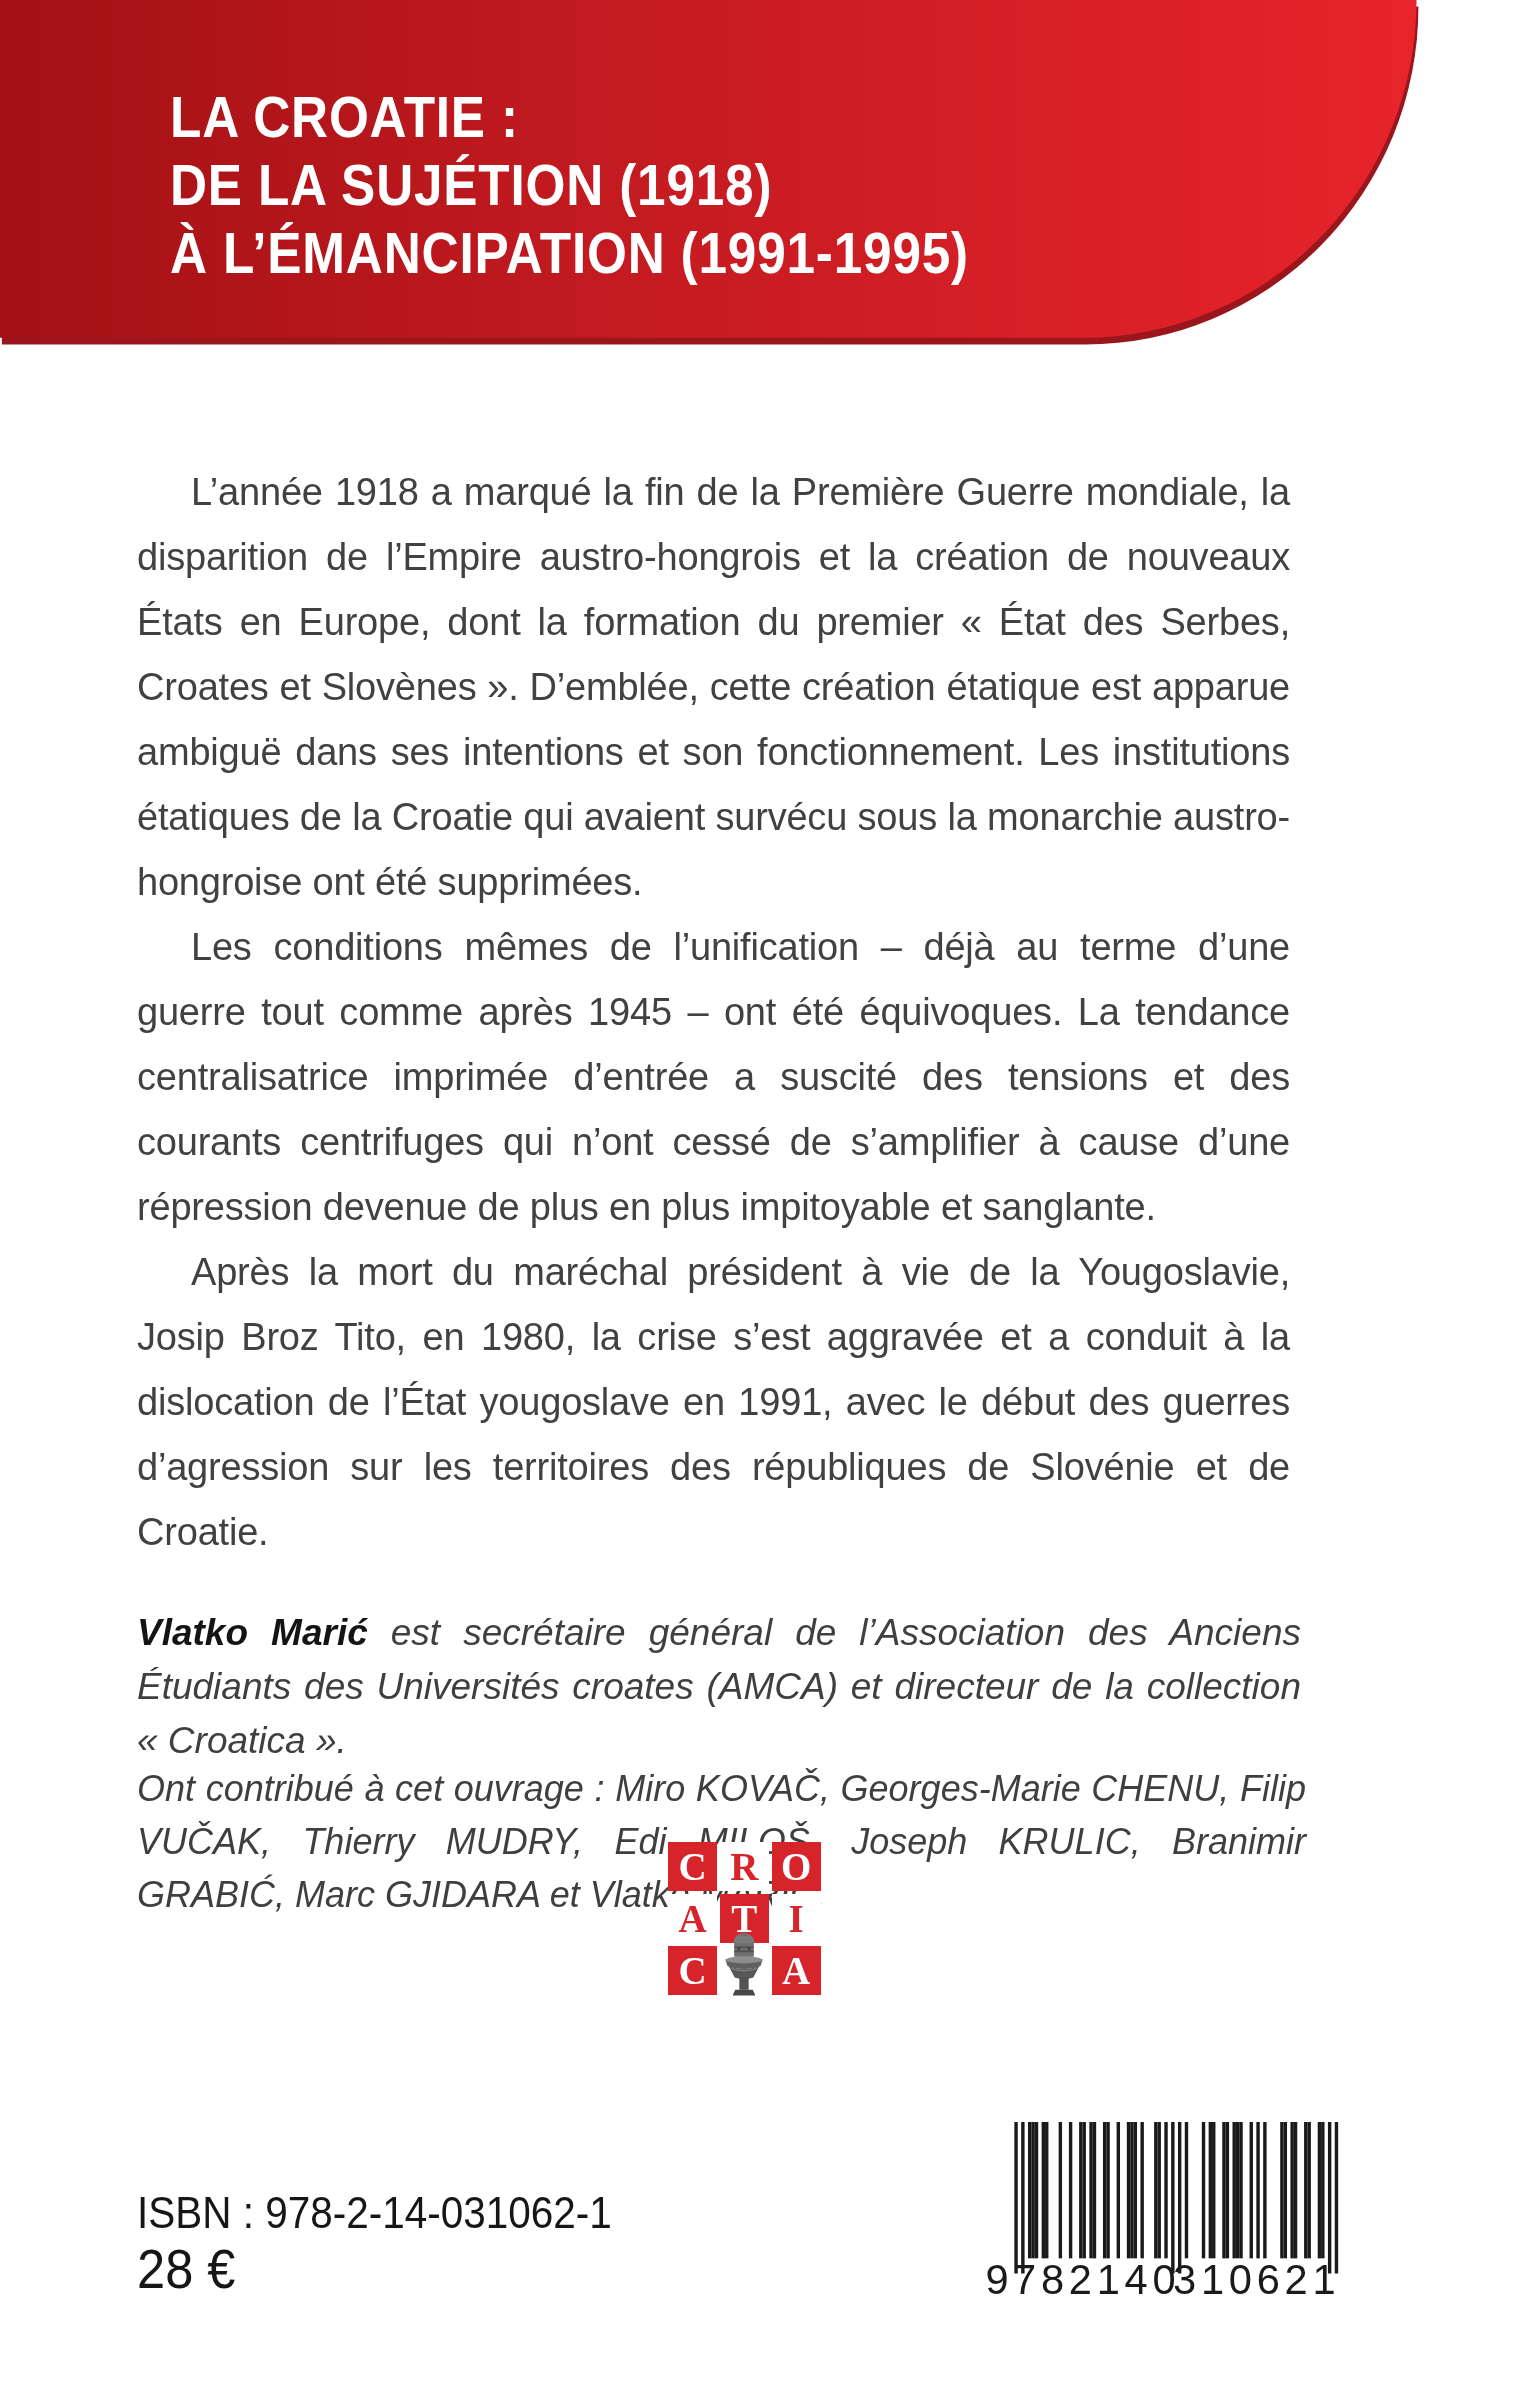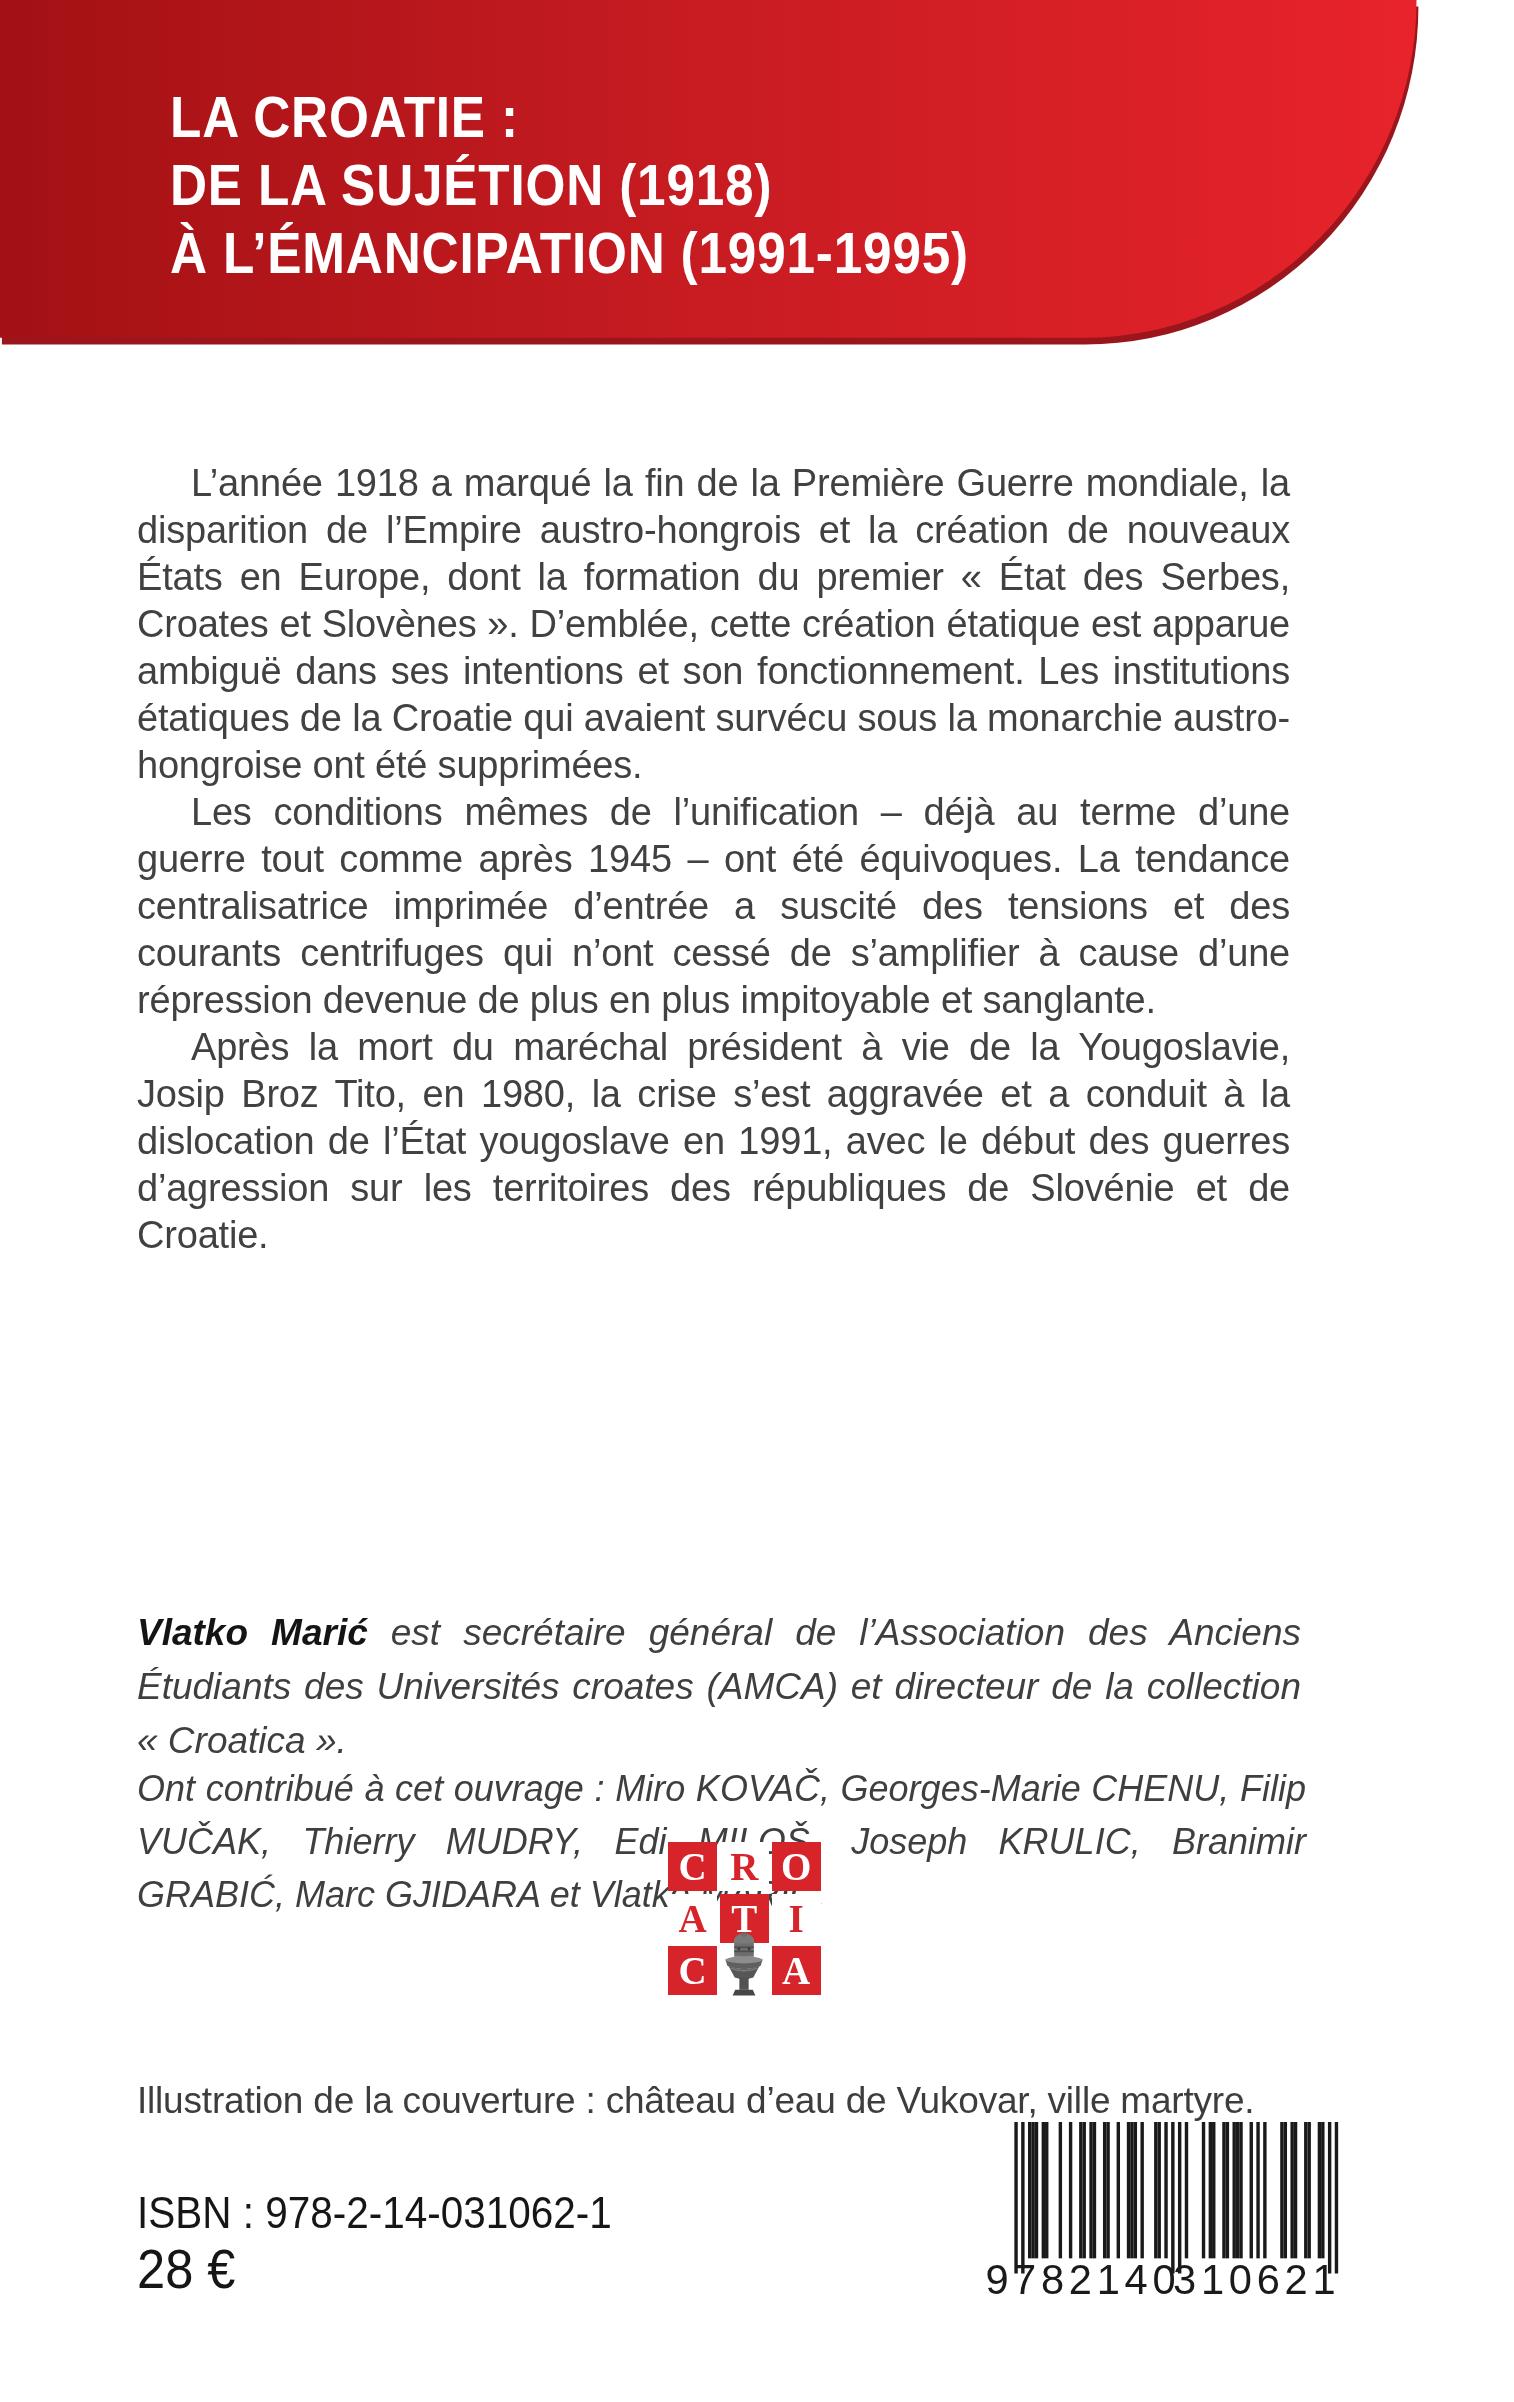--- a/index.html
+++ b/index.html
@@ -14,21 +14,21 @@
   .banner-title{
     position:absolute;left:170px;top:83px;
     color:#ffffff;font-weight:700;font-size:57px;line-height:68px;
     letter-spacing:0.9px;white-space:nowrap;
     transform:scaleX(0.90);transform-origin:left top;
   }
 
   
   .body-text{
     position:absolute;left:137px;top:460px;width:1153px;
-    font-size:38px;line-height:47px;color:#414141;
+    font-size:38px;line-height:65px;color:#414141;
     text-align:justify;letter-spacing:-0.2px;
   }
   .body-text p{margin:0;text-indent:54px;}
 
   .bio{
     position:absolute;left:137px;top:1569px;width:1164px;
     font-style:italic;font-size:37px;line-height:54px;color:#3f3f3f;
     text-align:justify;
   }
   .bio .bio-name{font-weight:700;color:#141414;}
@@ -130,21 +130,20 @@
         <ellipse cx="22" cy="27" rx="18" ry="3.4" fill="#8d8d8d"></ellipse>
         <path d="M7,33 Q22,39 37,33 L31,44 Q22,47 13,44 Z" fill="#565656"></path>
         <path d="M9,35 Q22,40 35,35" stroke="#7e7e7e" stroke-width="1.4" fill="none"></path>
         <rect x="17.5" y="44" width="9" height="12" fill="#525252"></rect>
         <path d="M13.5,56 h17 l2.5,5.5 h-22 Z" fill="#474747"></path>
       </svg>
     </span>
     <span class="cell red">A</span>
   </div>
 
-  <div class="illus">Illustration de la couverture : château d’eau de Vukovar, ville martyre.</div>
 
   <div class="isbn">ISBN : 978-2-14-031062-1</div>
   <div class="price">28 €</div>
 
   <svg class="barcode" width="362" height="178" viewBox="0 0 382 188">
     <g id="barcode-bars" fill="#1a1a1a">
         <rect x="34.0" y="0" width="3.6" height="160"></rect>
         <rect x="41.2" y="0" width="3.6" height="160"></rect>
         <rect x="48.4" y="0" width="3.6" height="144"></rect>
         <rect x="52.0" y="0" width="3.6" height="144"></rect>

